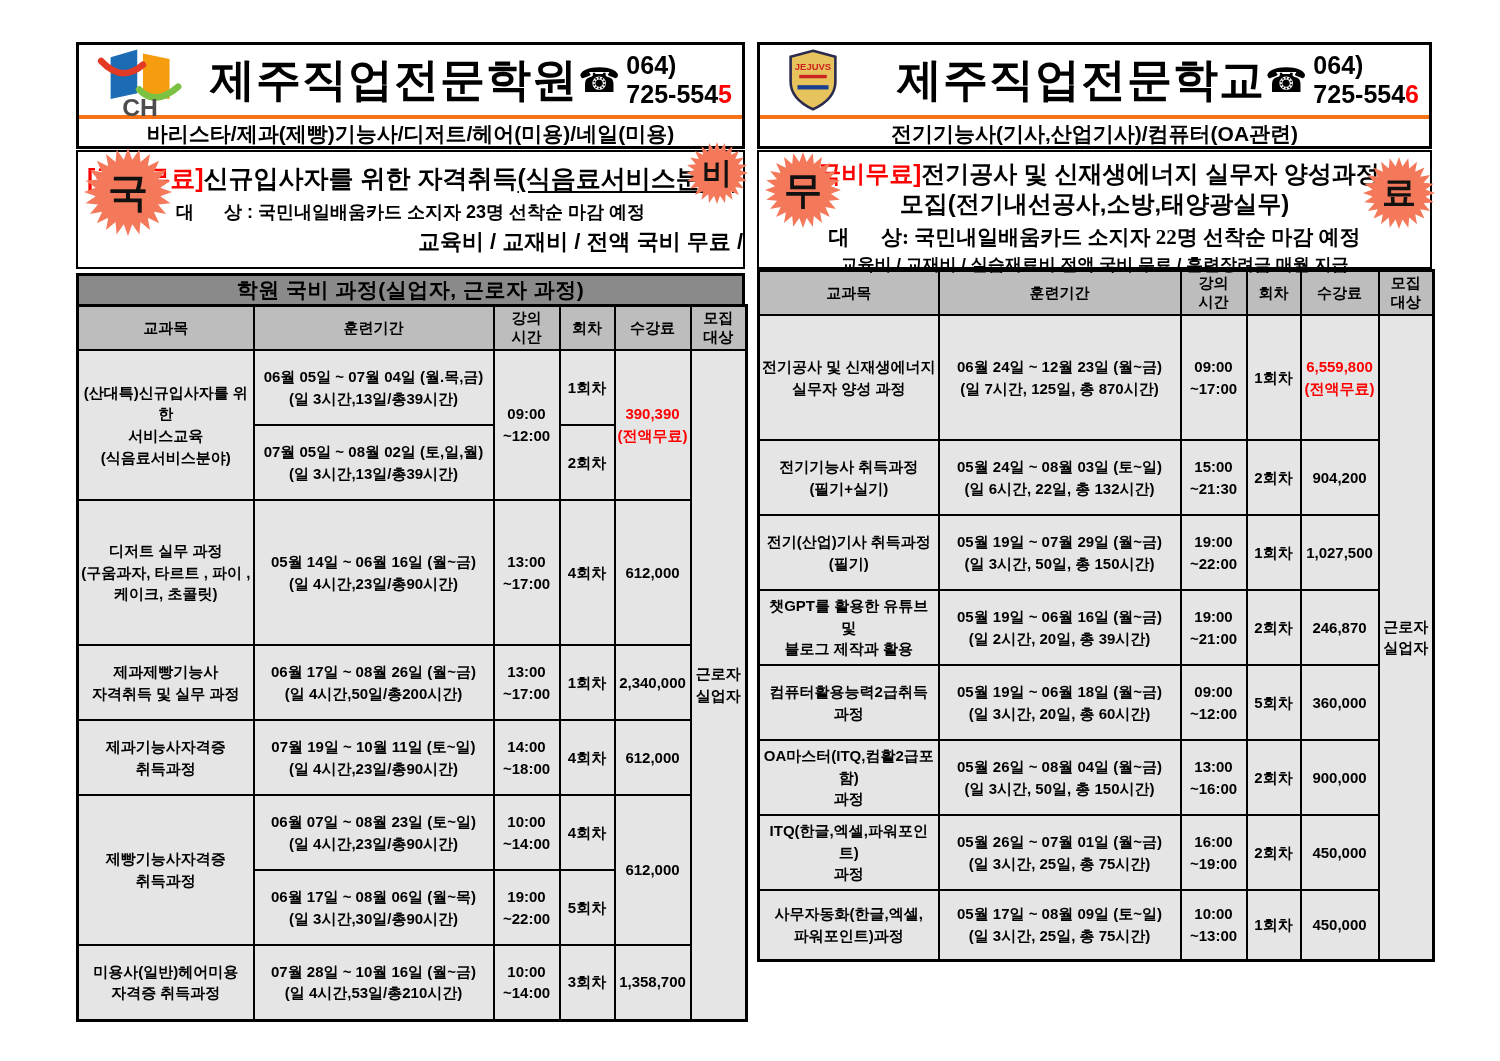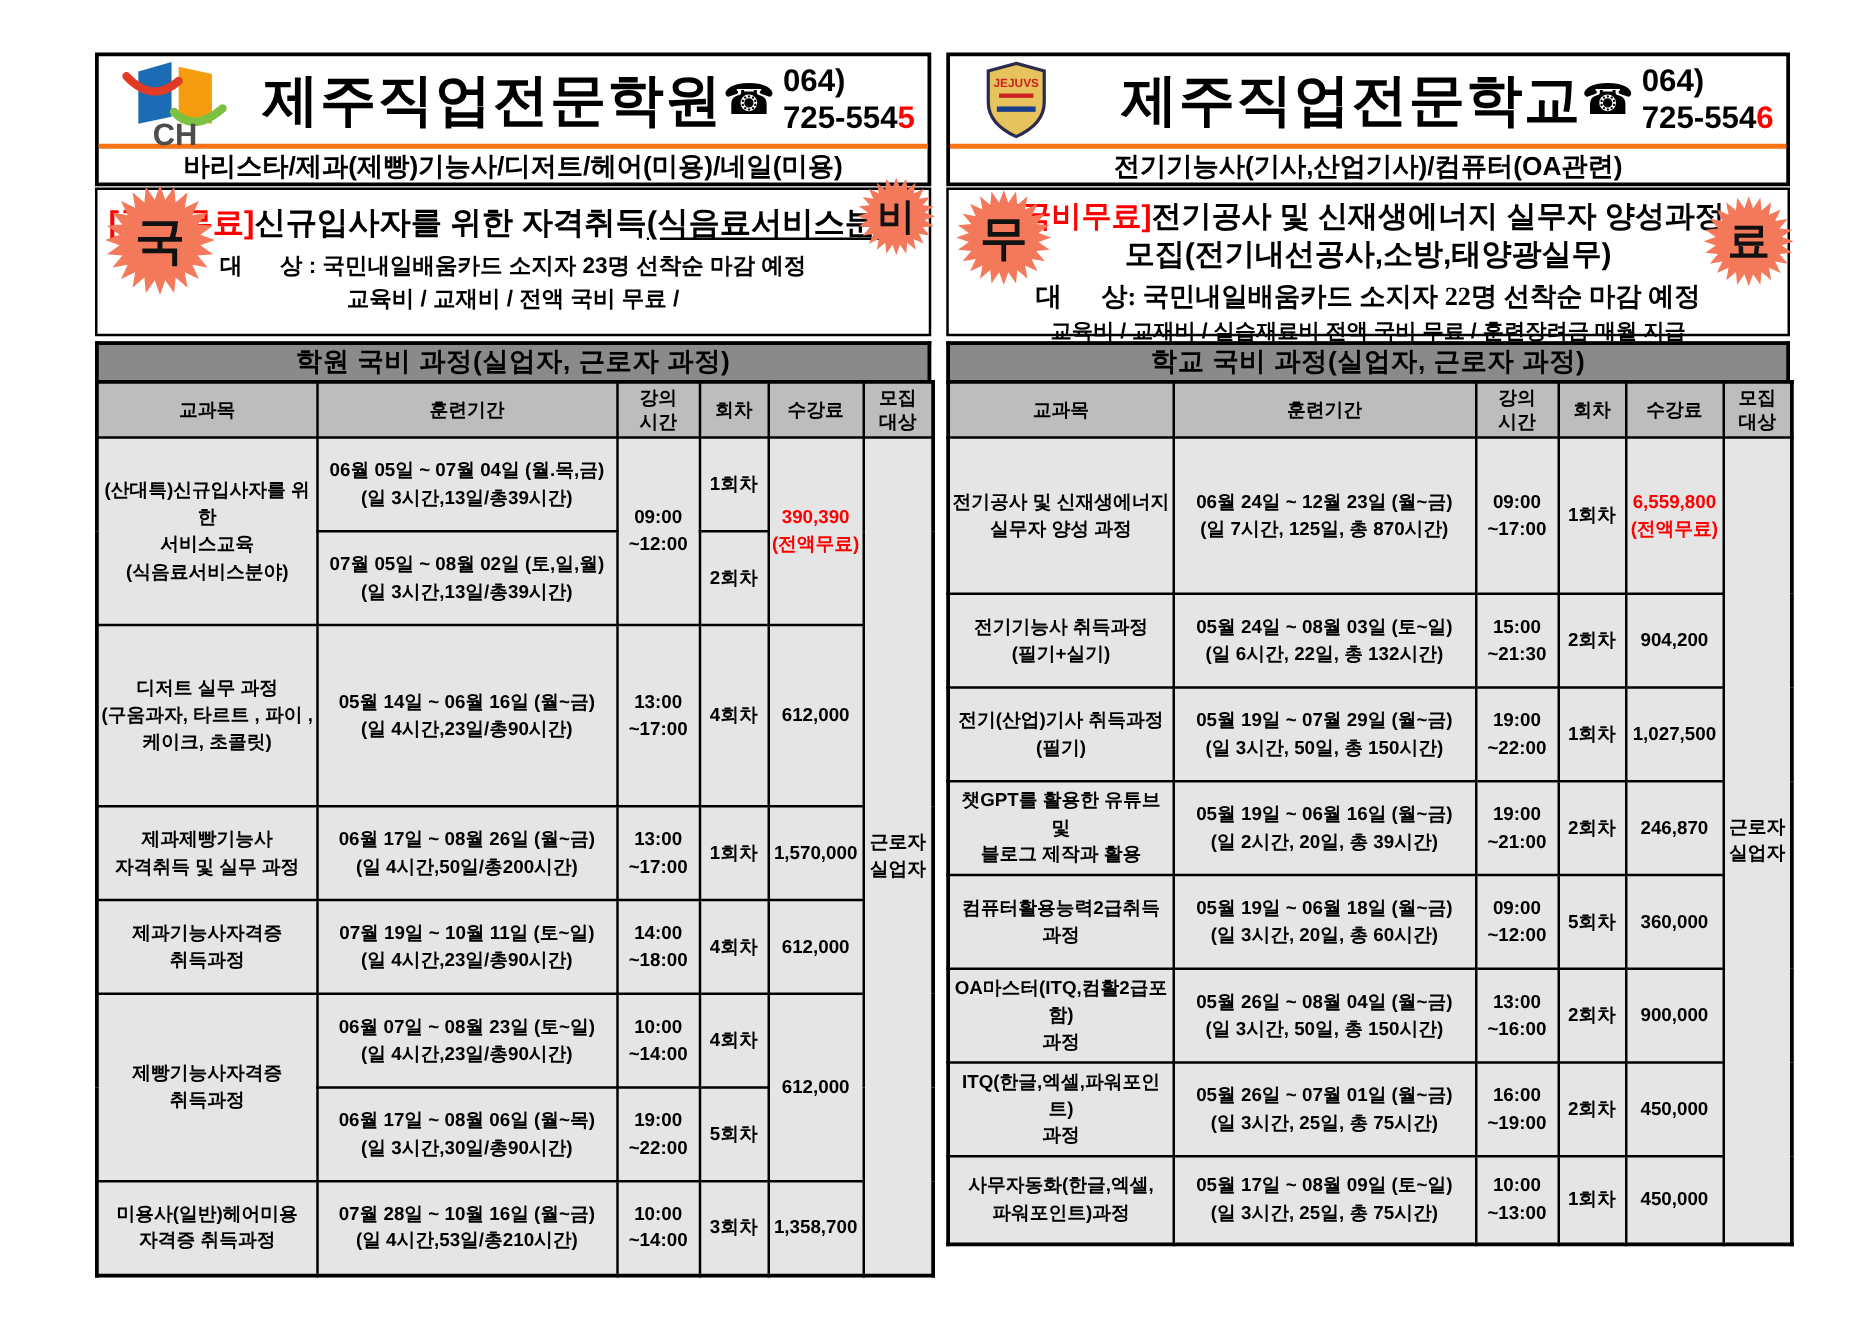--- a/index.html
+++ b/index.html
@@ -23,21 +23,21 @@
   .ph-nums { font-size: 25px; line-height: 1.15; text-align: left; }
   .hdr-sub { border-top: 4px solid #f97316; height: 31px; line-height: 29px; text-align: center; font-size: 21px; white-space: nowrap; }
 
   
   .promo { position: relative; border: 2px solid #000; height: 119px; margin-top: 1px; text-align: center; background: #fff; }
   .promo .inner { padding-top: 11px; }
   #panel-right .promo .inner { padding-top: 7px; }
   .p-line1 { font-size: 25px; line-height: 1.2; white-space: pre-wrap; }
   .p-line1b { font-size: 24px; line-height: 1.25; white-space: pre-wrap; }
   .p-line2 { font-size: 18px; margin-top: 7px; white-space: pre-wrap; }
-  .p-line3 { font-size: 18px; margin-top: 3px; white-space: pre-wrap; }
+  .p-line3 { font-size: 22px; margin-top: 3px; white-space: pre-wrap; text-align: right; }
   .p-line2s { font-size: 21px; margin-top: 4px; white-space: pre-wrap; font-family: Liberation Serif, serif; }
   .p-line3s { font-size: 17px; margin-top: 2px; white-space: pre-wrap; }
   .red { color: #ff0000; }
   .ul { text-decoration: underline; text-underline-offset: 4px; }
 
   
   .burst { position: absolute; background: #f4795b; display: flex; align-items: center; justify-content: center; z-index: 5; }
   .burst span { color: #111; }
 
   
@@ -149,21 +149,21 @@
           <td>612,000</td>
         </tr>
         <tr class="h75">
           <td>제과제빵기능사
 자격취득 및 실무 과정</td>
           <td>06월 17일 ~ 08월 26일 (월~금)
 (일 4시간,50일/총200시간)</td>
           <td>13:00
 ~17:00</td>
           <td>1회차</td>
-          <td>1,570,000</td>
+          <td>2,340,000</td>
         </tr>
         <tr class="h75">
           <td>제과기능사자격증
 취득과정</td>
           <td>07월 19일 ~ 10월 11일 (토~일)
 (일 4시간,23일/총90시간)</td>
           <td>14:00
 ~18:00</td>
           <td>4회차</td>
           <td>612,000</td>
@@ -230,21 +230,20 @@
         <span style="font-size:34px;">료</span>
       </div>
       <div class="inner">
         <div class="p-line1b"><span class="red">[국비무료]</span><span>전기공사 및 신재생에너지 실무자 양성과정</span></div>
         <div class="p-line1b">모집(전기내선공사,소방,태양광실무)</div>
         <div class="p-line2s">대      상: 국민내일배움카드 소지자 22명 선착순 마감 예정</div>
         <div class="p-line3s">교육비 / 교재비 / 실습재료비 전액 국비 무료 / 훈련장려금 매월 지급</div>
       </div>
     </div>
 
-    <div class="band">학교 국비 과정(실업자, 근로자 과정)</div>
 
     <table>
       <colgroup>
         <col style="width:180px">
           <col style="width:242px">
           <col style="width:66px">
         <col style="width:54px">
           <col style="width:78px">
           <col style="width:55px">
       </colgroup>

